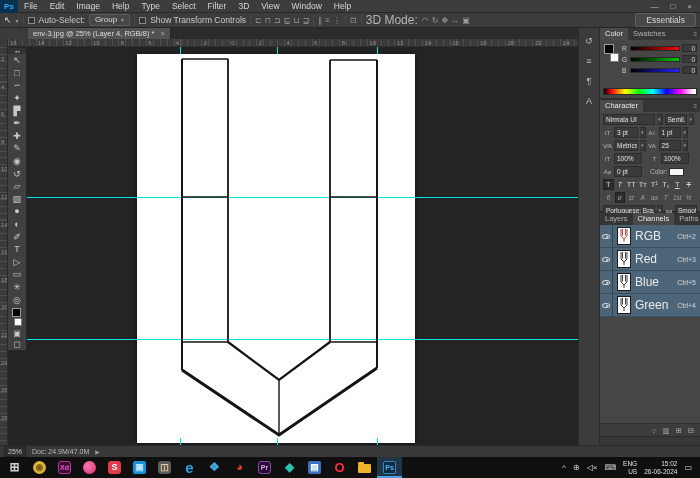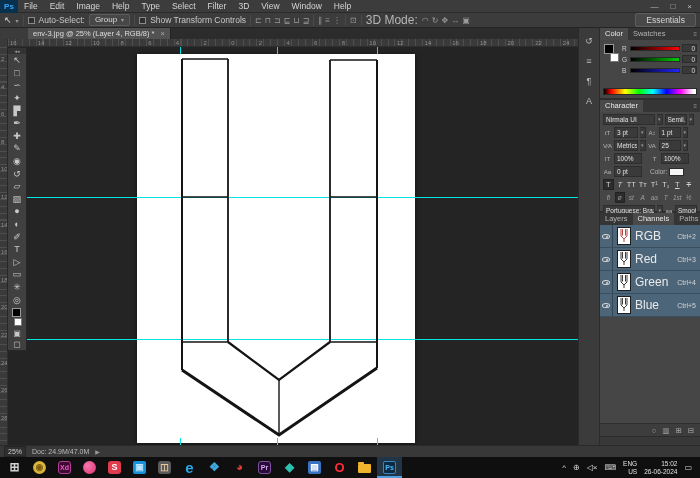--- a/index.html
+++ b/index.html
@@ -500,35 +500,35 @@
 
             <div class="chan-row">
               <span class="eye-cell">
                 <span class="eye"></span>
               </span>
               <span class="thumb" style=";color:#262626">
                 <svg width="12" height="16" viewBox="0 0 12 16">
                   <path d="M3,1 V8 L6,11 L9,8 V1 M4.5,1 V7.5 M7.5,1 V7.5 M6,11 V14" stroke="currentColor" stroke-width="0.9" fill="none"></path>
                 </svg>
               </span>
-              <span class="chan-name">Green</span>
-              <span class="chan-key">Ctrl+4</span>
+              <span class="chan-name">Blue</span>
+              <span class="chan-key">Ctrl+5</span>
             </div>
 
             <div class="chan-row">
               <span class="eye-cell">
                 <span class="eye"></span>
               </span>
               <span class="thumb" style=";color:#262626">
                 <svg width="12" height="16" viewBox="0 0 12 16">
                   <path d="M3,1 V8 L6,11 L9,8 V1 M4.5,1 V7.5 M7.5,1 V7.5 M6,11 V14" stroke="currentColor" stroke-width="0.9" fill="none"></path>
                 </svg>
               </span>
-              <span class="chan-name">Blue</span>
-              <span class="chan-key">Ctrl+5</span>
+              <span class="chan-name">Green</span>
+              <span class="chan-key">Ctrl+4</span>
             </div>
           </div>
         <div class="chan-empty"></div>
         <div class="chan-footer">
 
         <span>○</span>
             <span>▥</span>
             <span>⊞</span>
             <span>⊟</span>
           </div>

